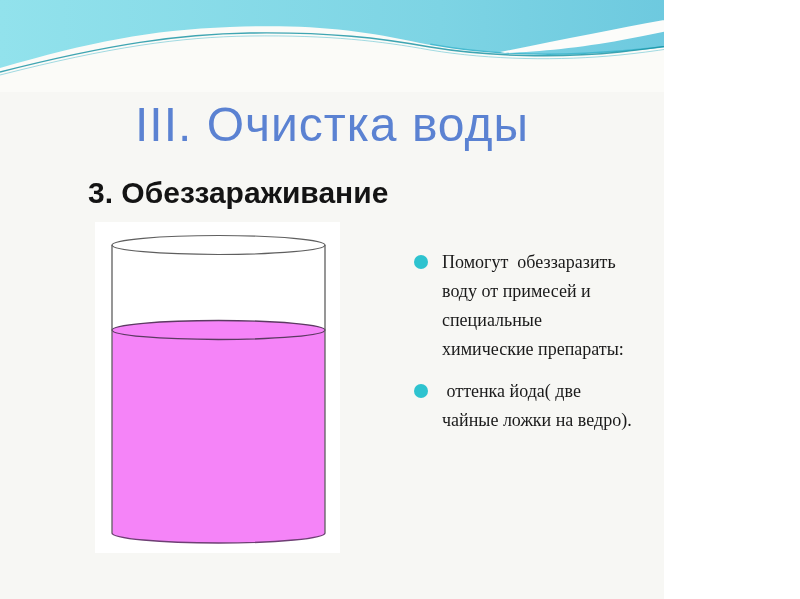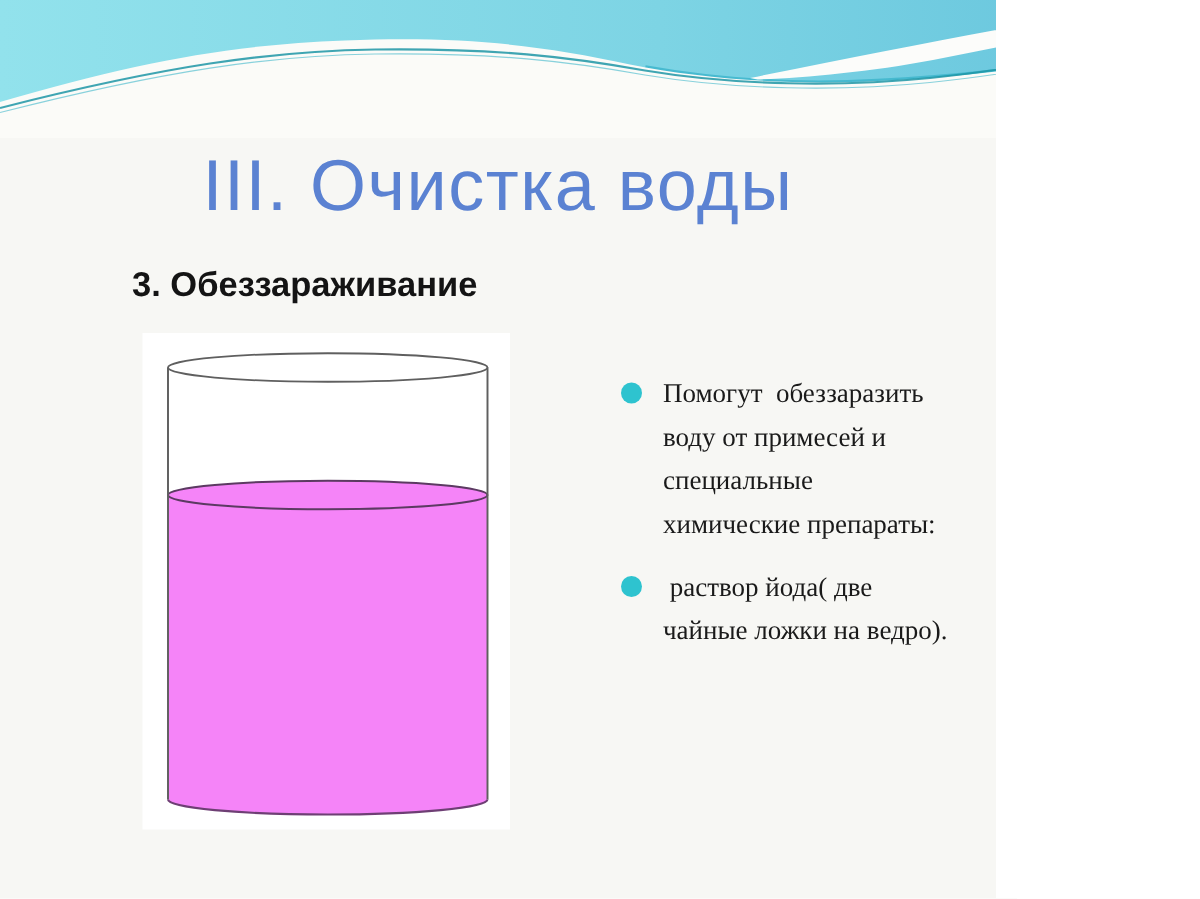--- a/index.html
+++ b/index.html
@@ -20,21 +20,21 @@
   .slide-title{
     position:absolute;top:96px;left:0;right:0;
     text-align:center;
     font-size:48px;line-height:58px;
     letter-spacing:1px;
     color:#5b82d2;
     font-family:"Liberation Sans",sans-serif;
   }
   .slide-subtitle{
     position:absolute;top:176px;left:88px;
-    font-size:23px;font-weight:bold;color:#141414;
+    font-size:30px;font-weight:bold;color:#141414;
     font-family:"Liberation Sans",sans-serif;
   }
   .figure-box{
     position:absolute;top:222px;left:95px;
     width:245px;height:331px;
     background:#ffffff;
   }
   .figure-box svg{display:block;}
   .bullets{
     position:absolute;top:216px;left:413px;width:378px;
@@ -108,18 +108,18 @@
   <div class="bullets">
     <div class="bullet">
       <span class="bullet-dot"></span>
       <span class="bullet-text">Помогут  обеззаразить
 воду от примесей и
 специальные
 химические препараты:</span>
     </div>
     <div class="bullet">
       <span class="bullet-dot"></span>
-      <span class="bullet-text"> раствор йода( две
+      <span class="bullet-text"> оттенка йода( две
 чайные ложки на ведро).</span>
     </div>
   </div>
 
 </div>
 
 </body></html>

